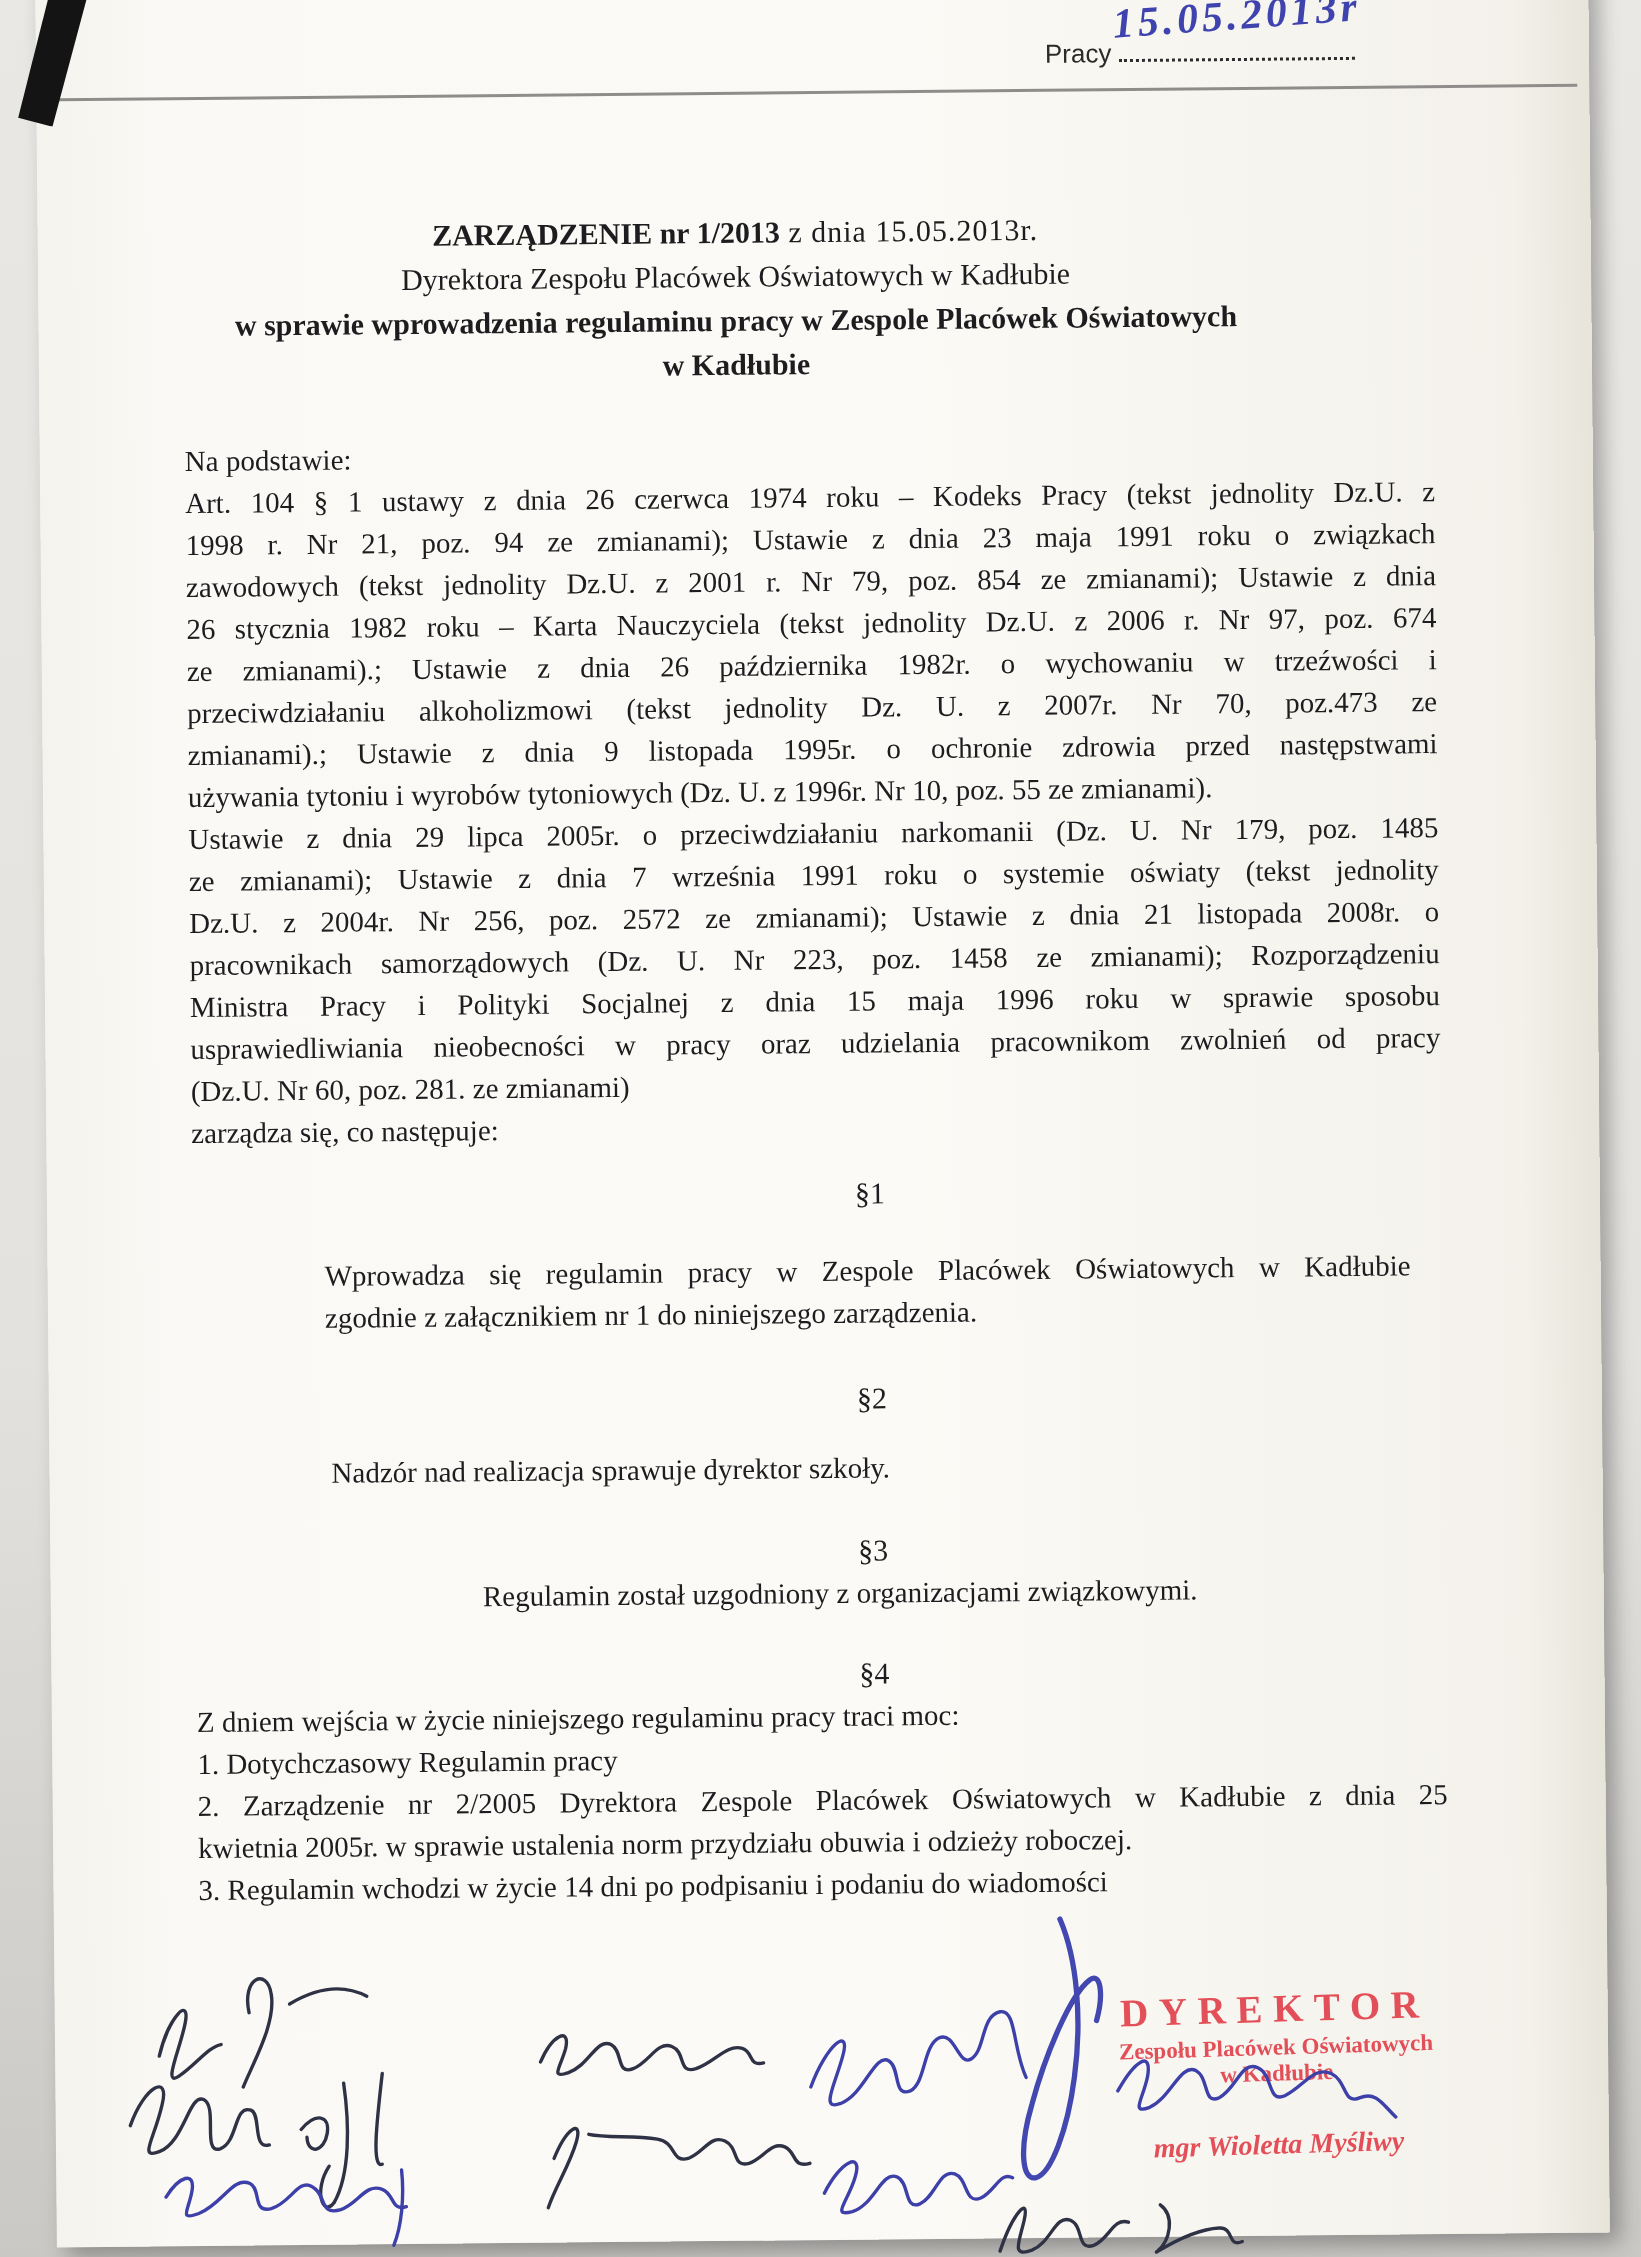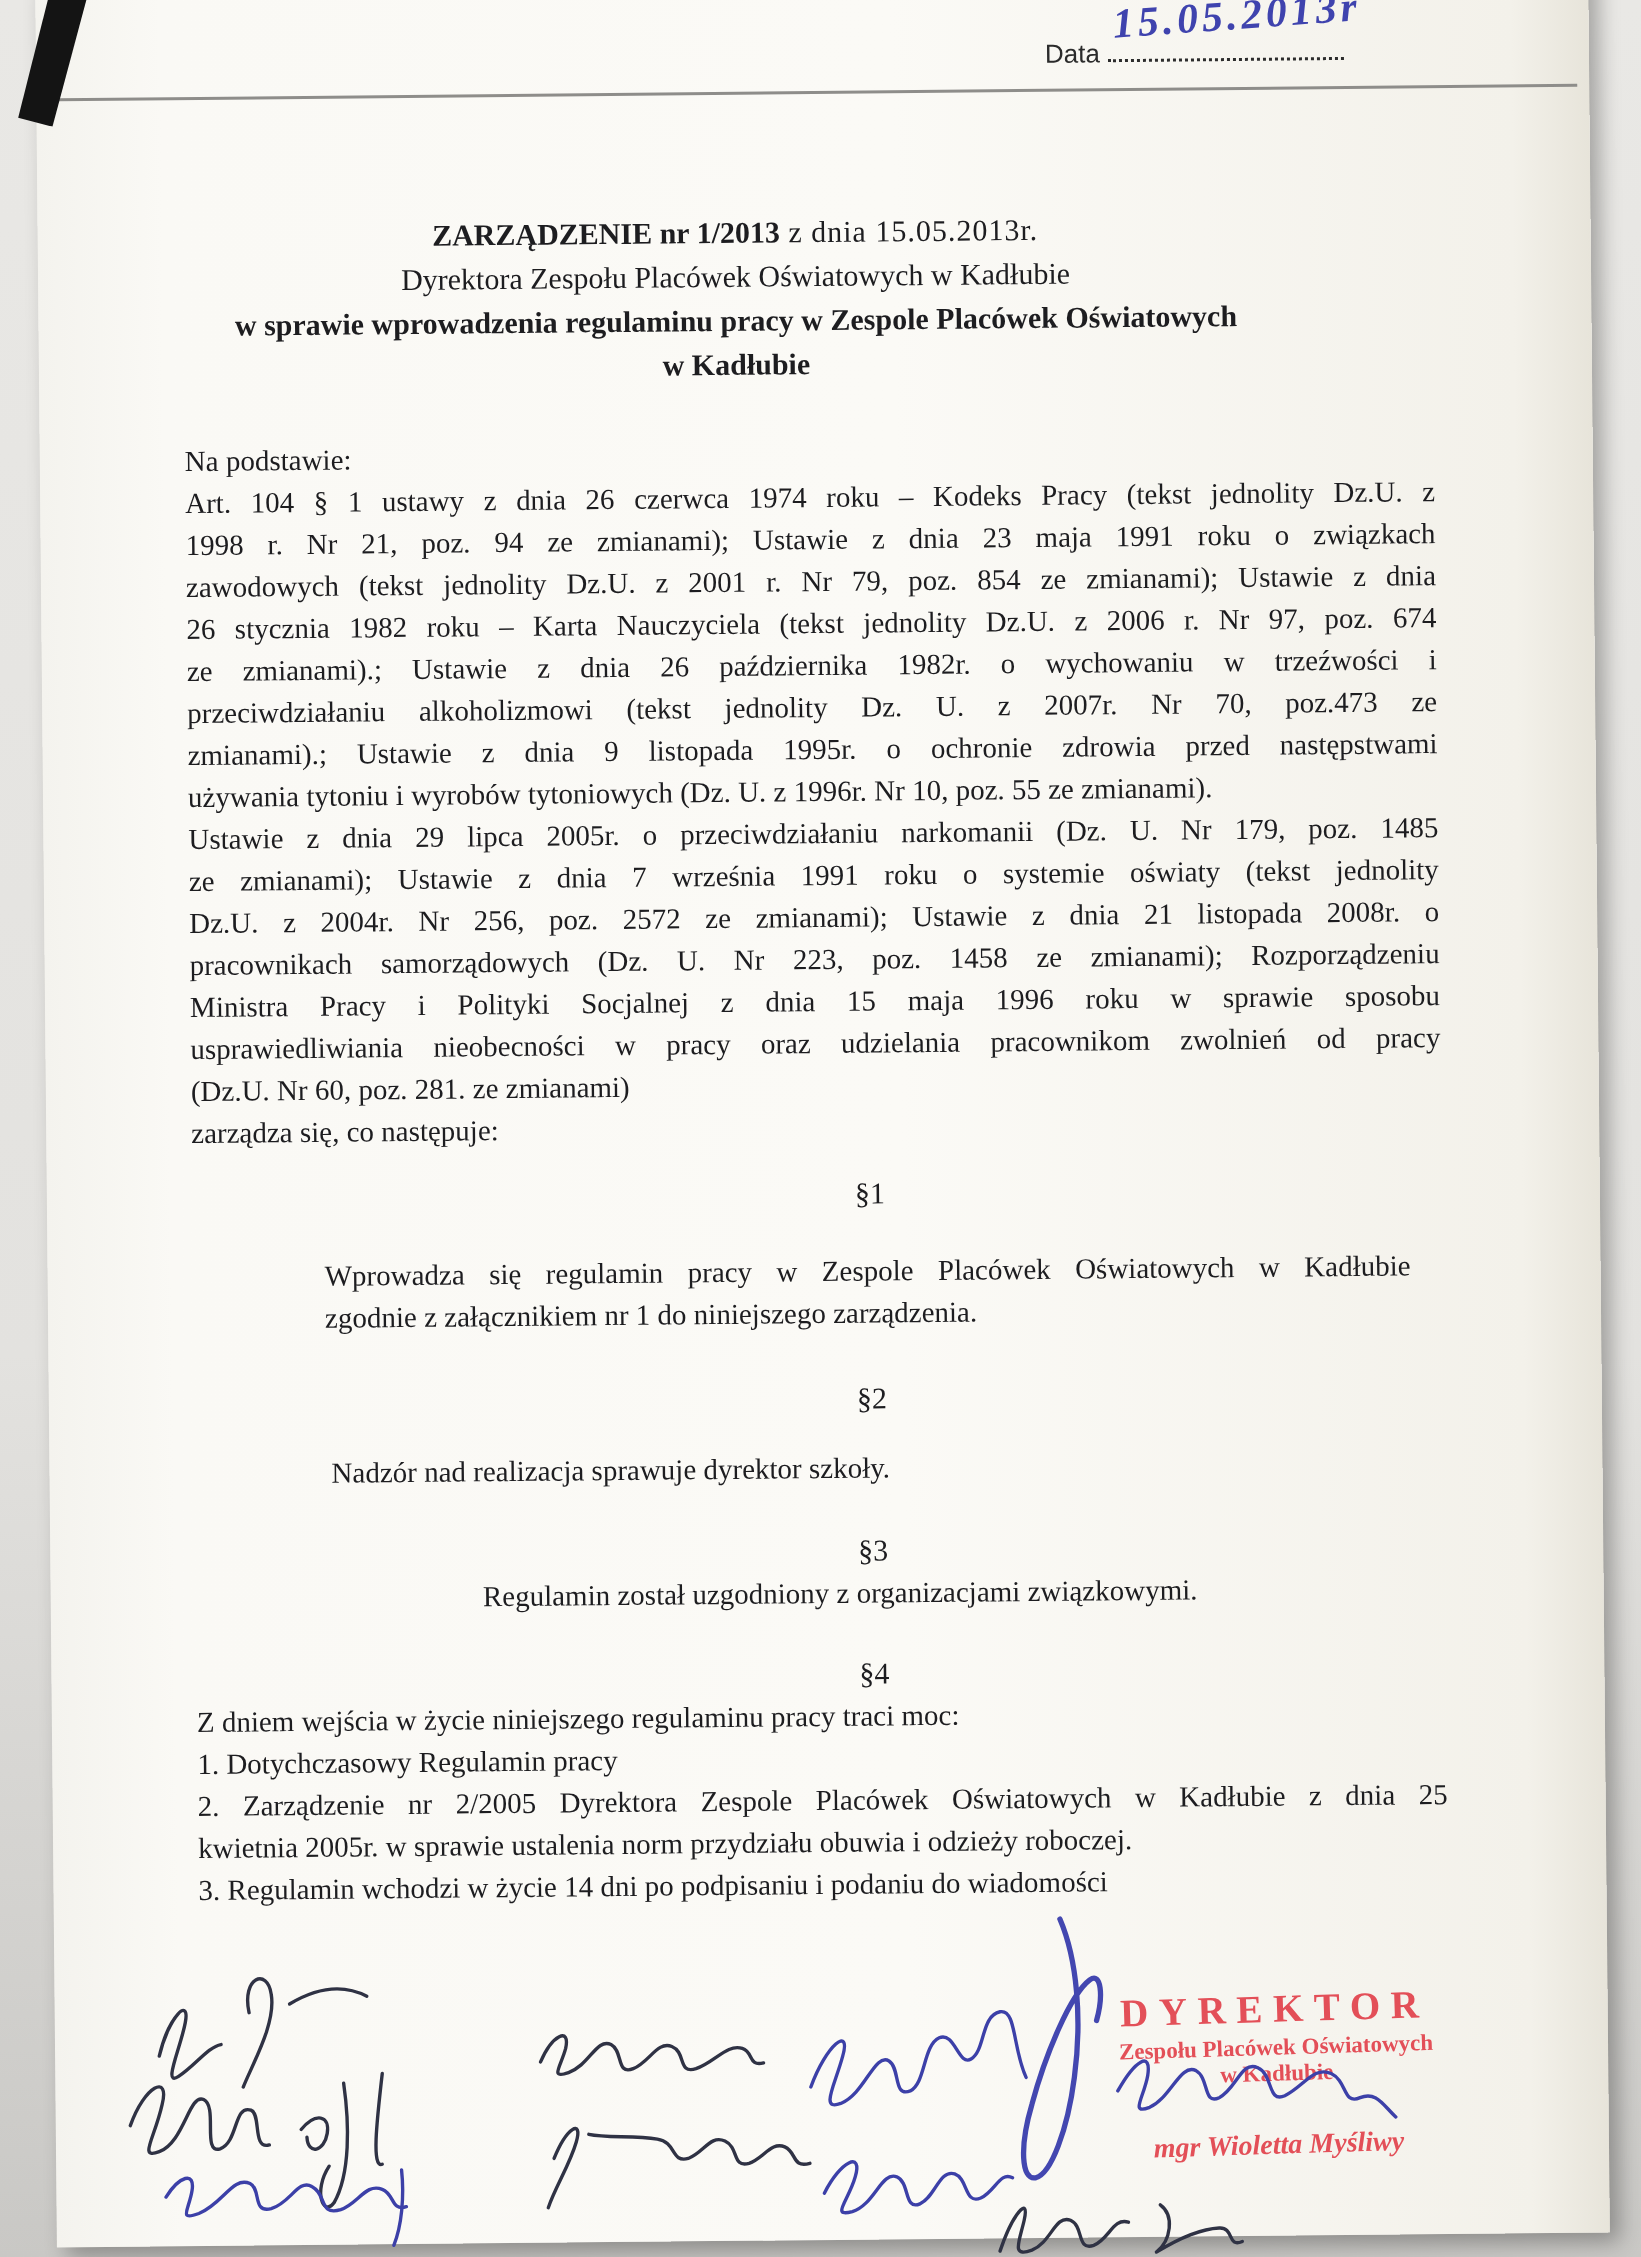--- a/index.html
+++ b/index.html
@@ -77,21 +77,21 @@
 </head>
 <body>
 
 <div class="scan">
   <div class="corner-mark"></div>
 
   <div class="page">
 
     <div class="date-row">
       <span class="date-hand">15.05.2013r</span>
-      <span class="date-label">Data</span><span class="date-dots"></span>
+      <span class="date-label">Pracy</span><span class="date-dots"></span>
     </div>
 
     <div class="top-rule"></div>
 
     <div class="doc">
 
       <div class="title">
         <div><span class="b">ZARZĄDZENIE nr 1/2013</span><span class="spaced"> z dnia 15.05.2013r.</span></div>
         <div>Dyrektora Zespołu Placówek Oświatowych w Kadłubie</div>
         <div class="b">w sprawie wprowadzenia regulaminu pracy w Zespole Placówek Oświatowych</div>

